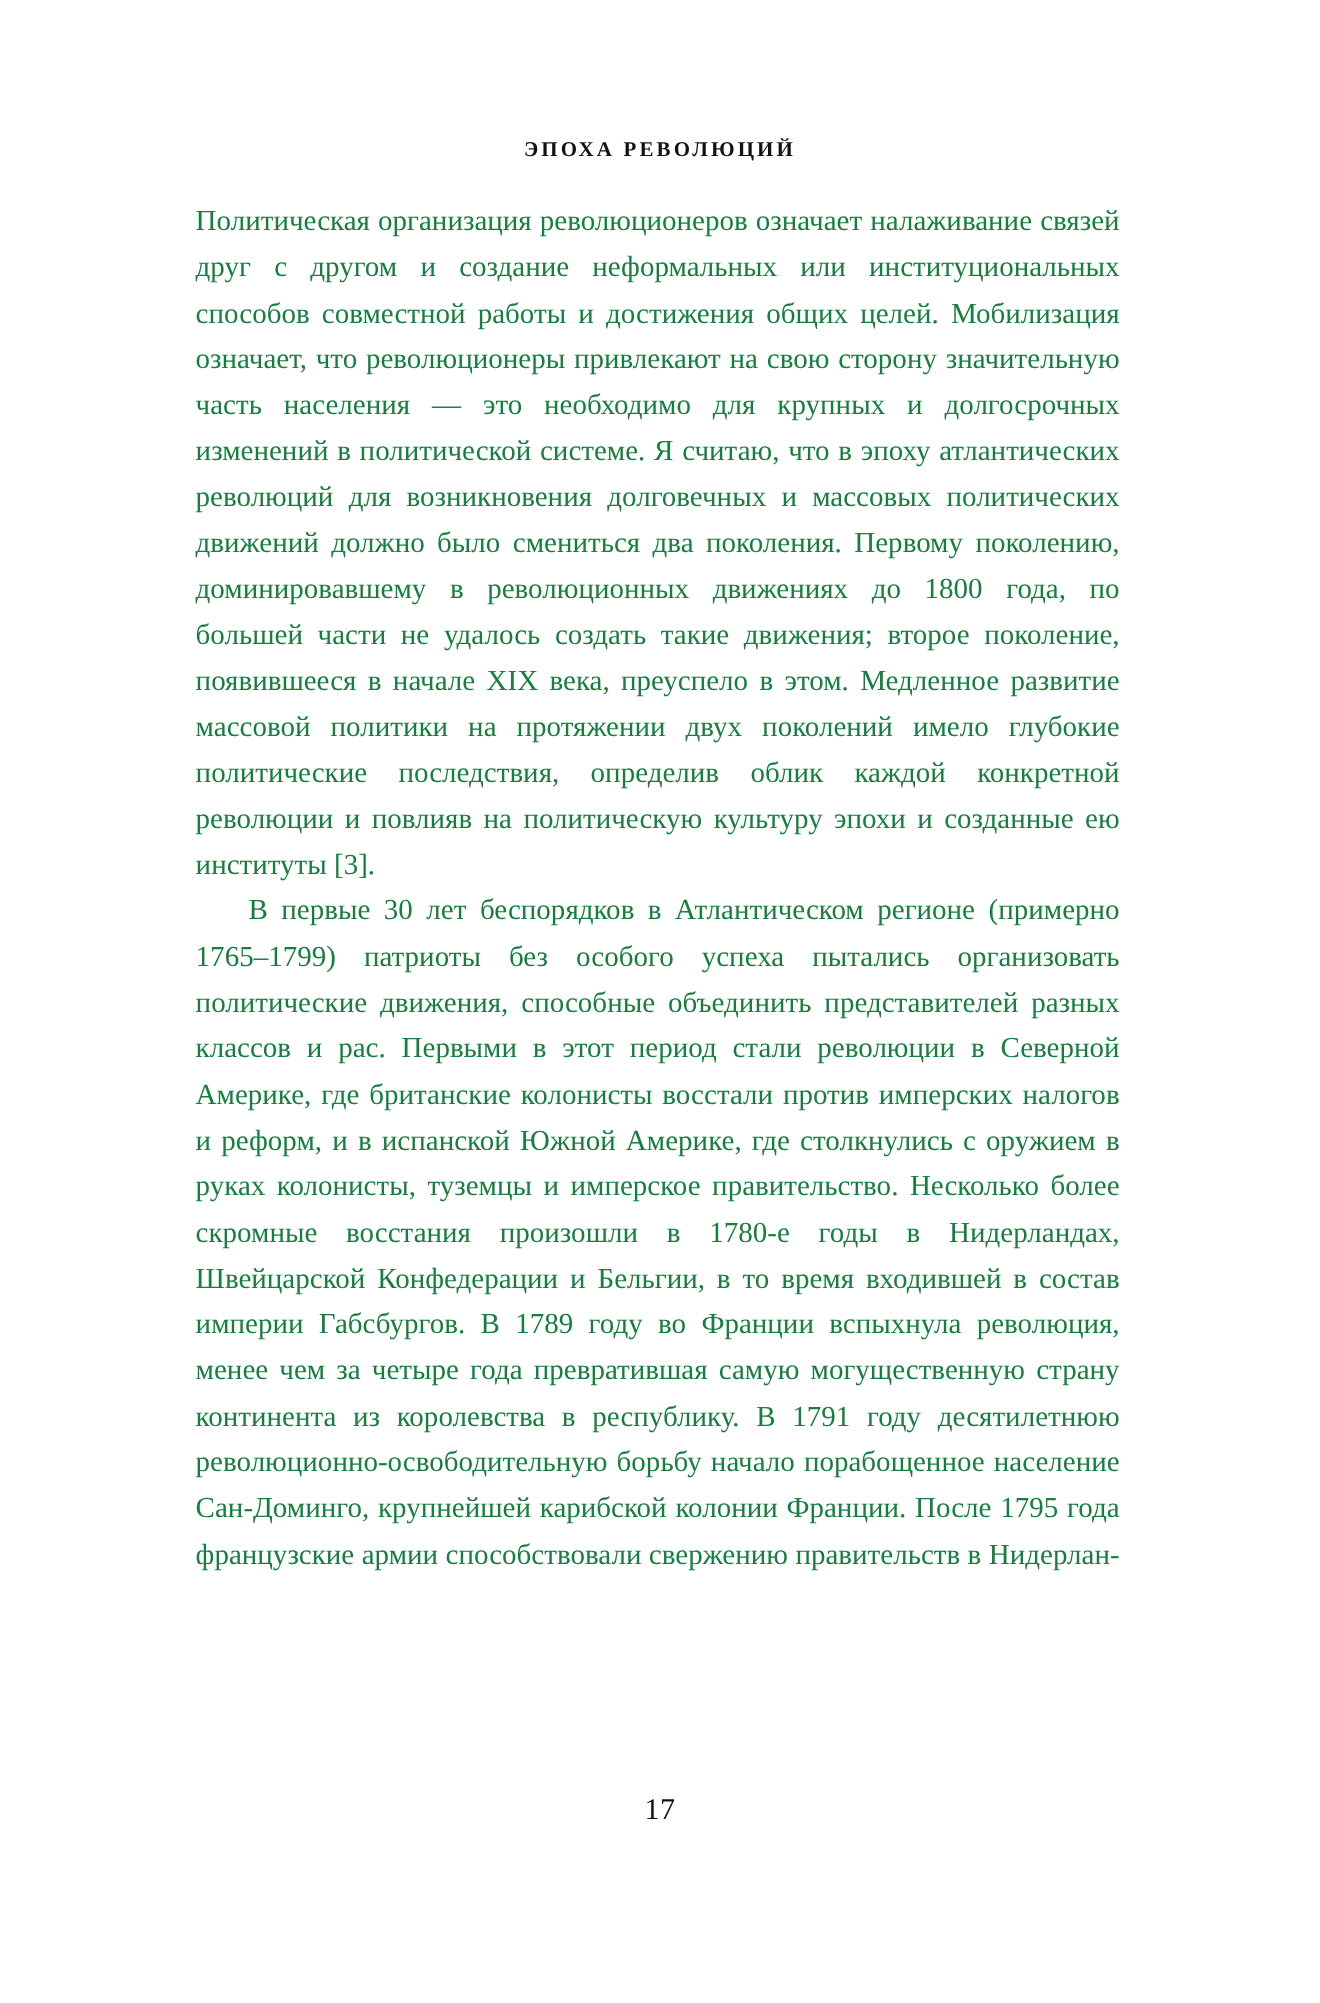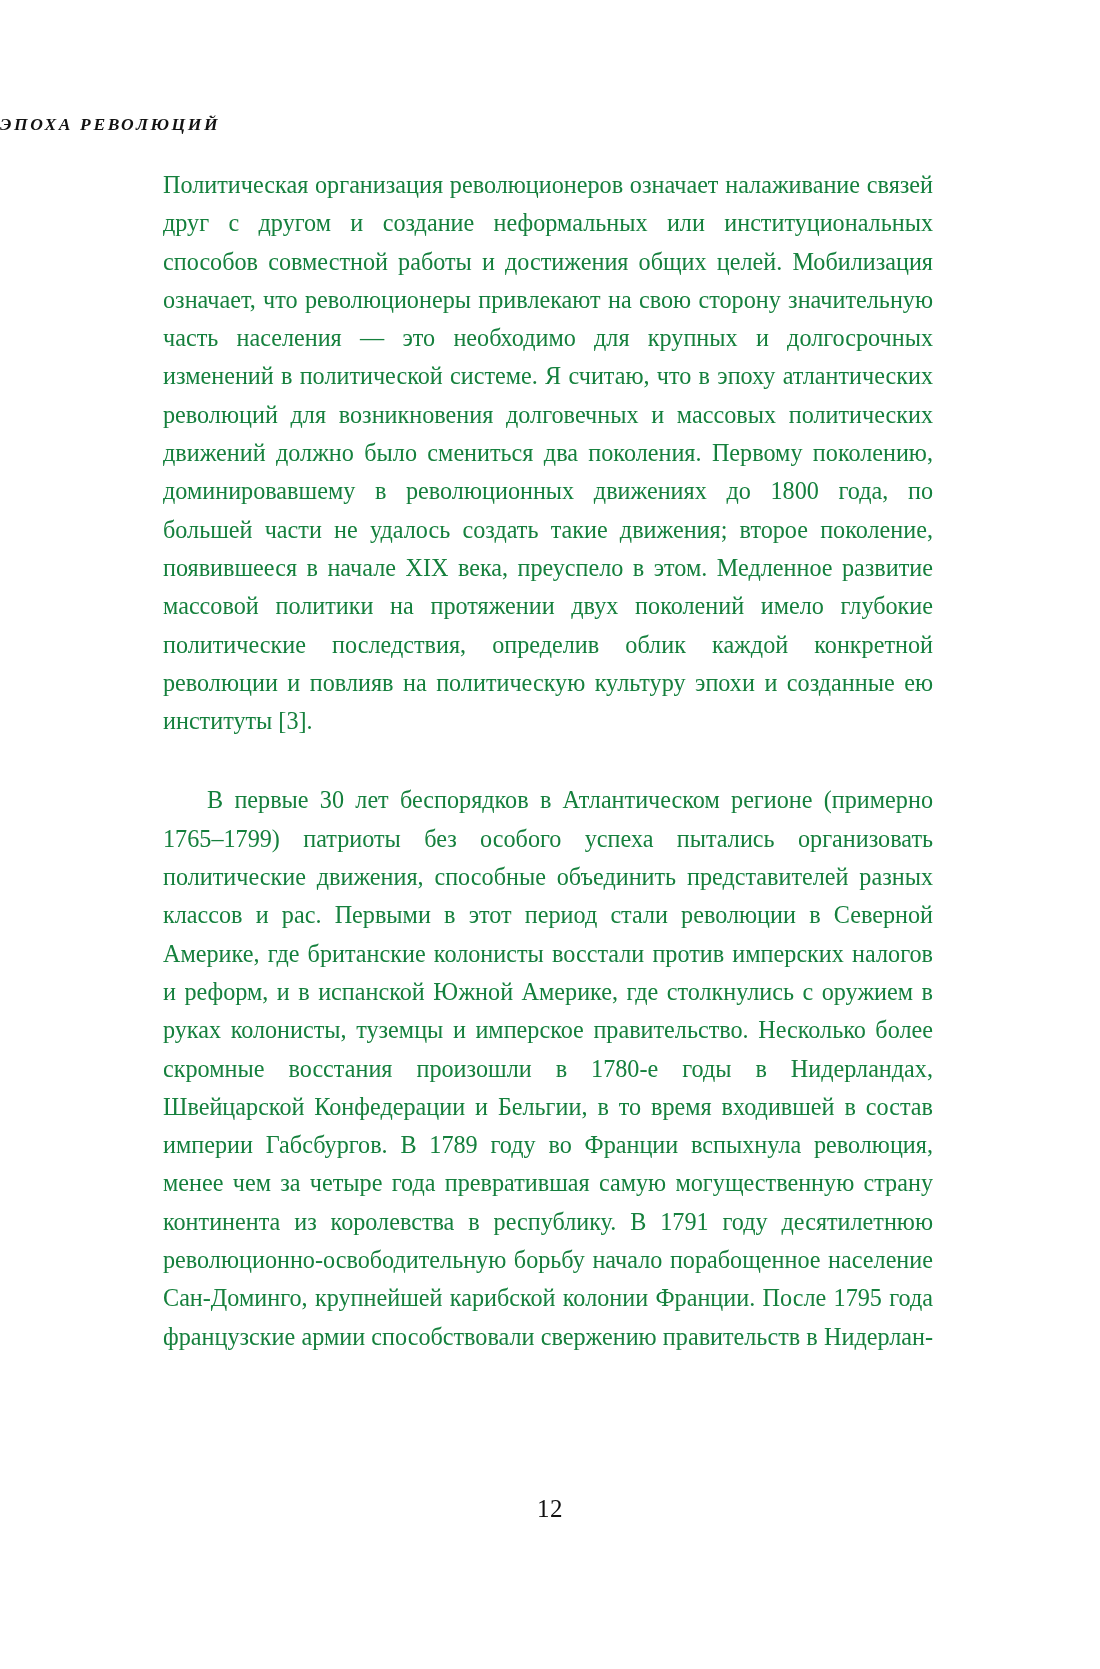--- a/index.html
+++ b/index.html
@@ -18,28 +18,27 @@
     left:0; top:0;
     width:1100px;
     height:1669px;
     box-sizing:border-box;
   }
   .running-head{
     position:absolute;
     left:0;
     top:114px;
     width:1100px;
-    text-align:left;
+    text-align:center;
     font-size:17.5px;
     letter-spacing:2.6px;
     font-weight:600;
     color:#121212;
     text-transform:uppercase;
     font-family:"Liberation Serif","DejaVu Serif",serif;
-    font-style:italic;
   }
   .textblock{
     position:absolute;
     left:163px;
     top:166px;
     width:770px;
   }
   .para{
     margin:0;
     font-size:24.2px;
@@ -49,21 +48,20 @@
     color:#15803d;
     hyphens:manual;
     -webkit-hyphens:manual;
   }
   .para.indent{
     text-indent:44px;
   }
   
   .para.runon{
     text-align-last:justify;
-    margin-top:41px;
   }
   .folio{
     position:absolute;
     left:0;
     top:1495px;
     width:1100px;
     text-align:center;
     font-size:25px;
     color:#111111;
     letter-spacing:0.5px;
@@ -77,15 +75,15 @@
   <div class="running-head">ЭПОХА РЕВОЛЮЦИЙ</div>
 
   <div class="textblock">
 
     <p class="para">Политическая организация революционеров означает налаживание связей друг с другом и создание неформальных или институциональных способов совместной работы и достижения общих целей. Мобилизация означает, что революционеры привлекают на свою сторону значительную часть населения — это необходимо для крупных и долгосрочных изменений в политической системе. Я считаю, что в эпоху атлантических революций для возникновения долговечных и массовых политических движений должно было смениться два поколения. Первому поколению, доминировавшему в революционных движениях до 1800 года, по большей части не удалось создать такие движения; второе поколение, появившееся в начале XIX века, преуспело в этом. Медленное развитие массовой политики на протяжении двух поколений имело глубокие политические последствия, определив облик каждой конкретной революции и повлияв на политическую культуру эпохи и созданные ею институты [3].</p>
 
     <p class="para indent runon">В первые 30 лет беспорядков в Атлантическом регионе (примерно 1765–1799) патриоты без особого успеха пытались организовать политические движения, способные объединить представителей разных классов и рас. Первыми в этот период стали революции в Северной Америке, где британские колонисты восстали против имперских налогов и реформ, и в испанской Южной Америке, где столкнулись с оружием в руках колонисты, туземцы и имперское правительство. Несколько более скромные восстания произошли в 1780-е годы в Нидерландах, Швейцарской Конфедерации и Бельгии, в то время входившей в состав империи Габсбургов. В 1789 году во Франции вспыхнула революция, менее чем за четыре года превратившая самую могущественную страну континента из королевства в республику. В 1791 году десятилетнюю революционно-освободительную борьбу начало порабощенное население Сан-Доминго, крупнейшей карибской колонии Франции. После 1795 года французские армии способствовали свержению правительств в Нидерлан-</p>
 
   </div>
 
-  <div class="folio">12</div>
+  <div class="folio">17</div>
 
 </div>
 
 </body></html>

